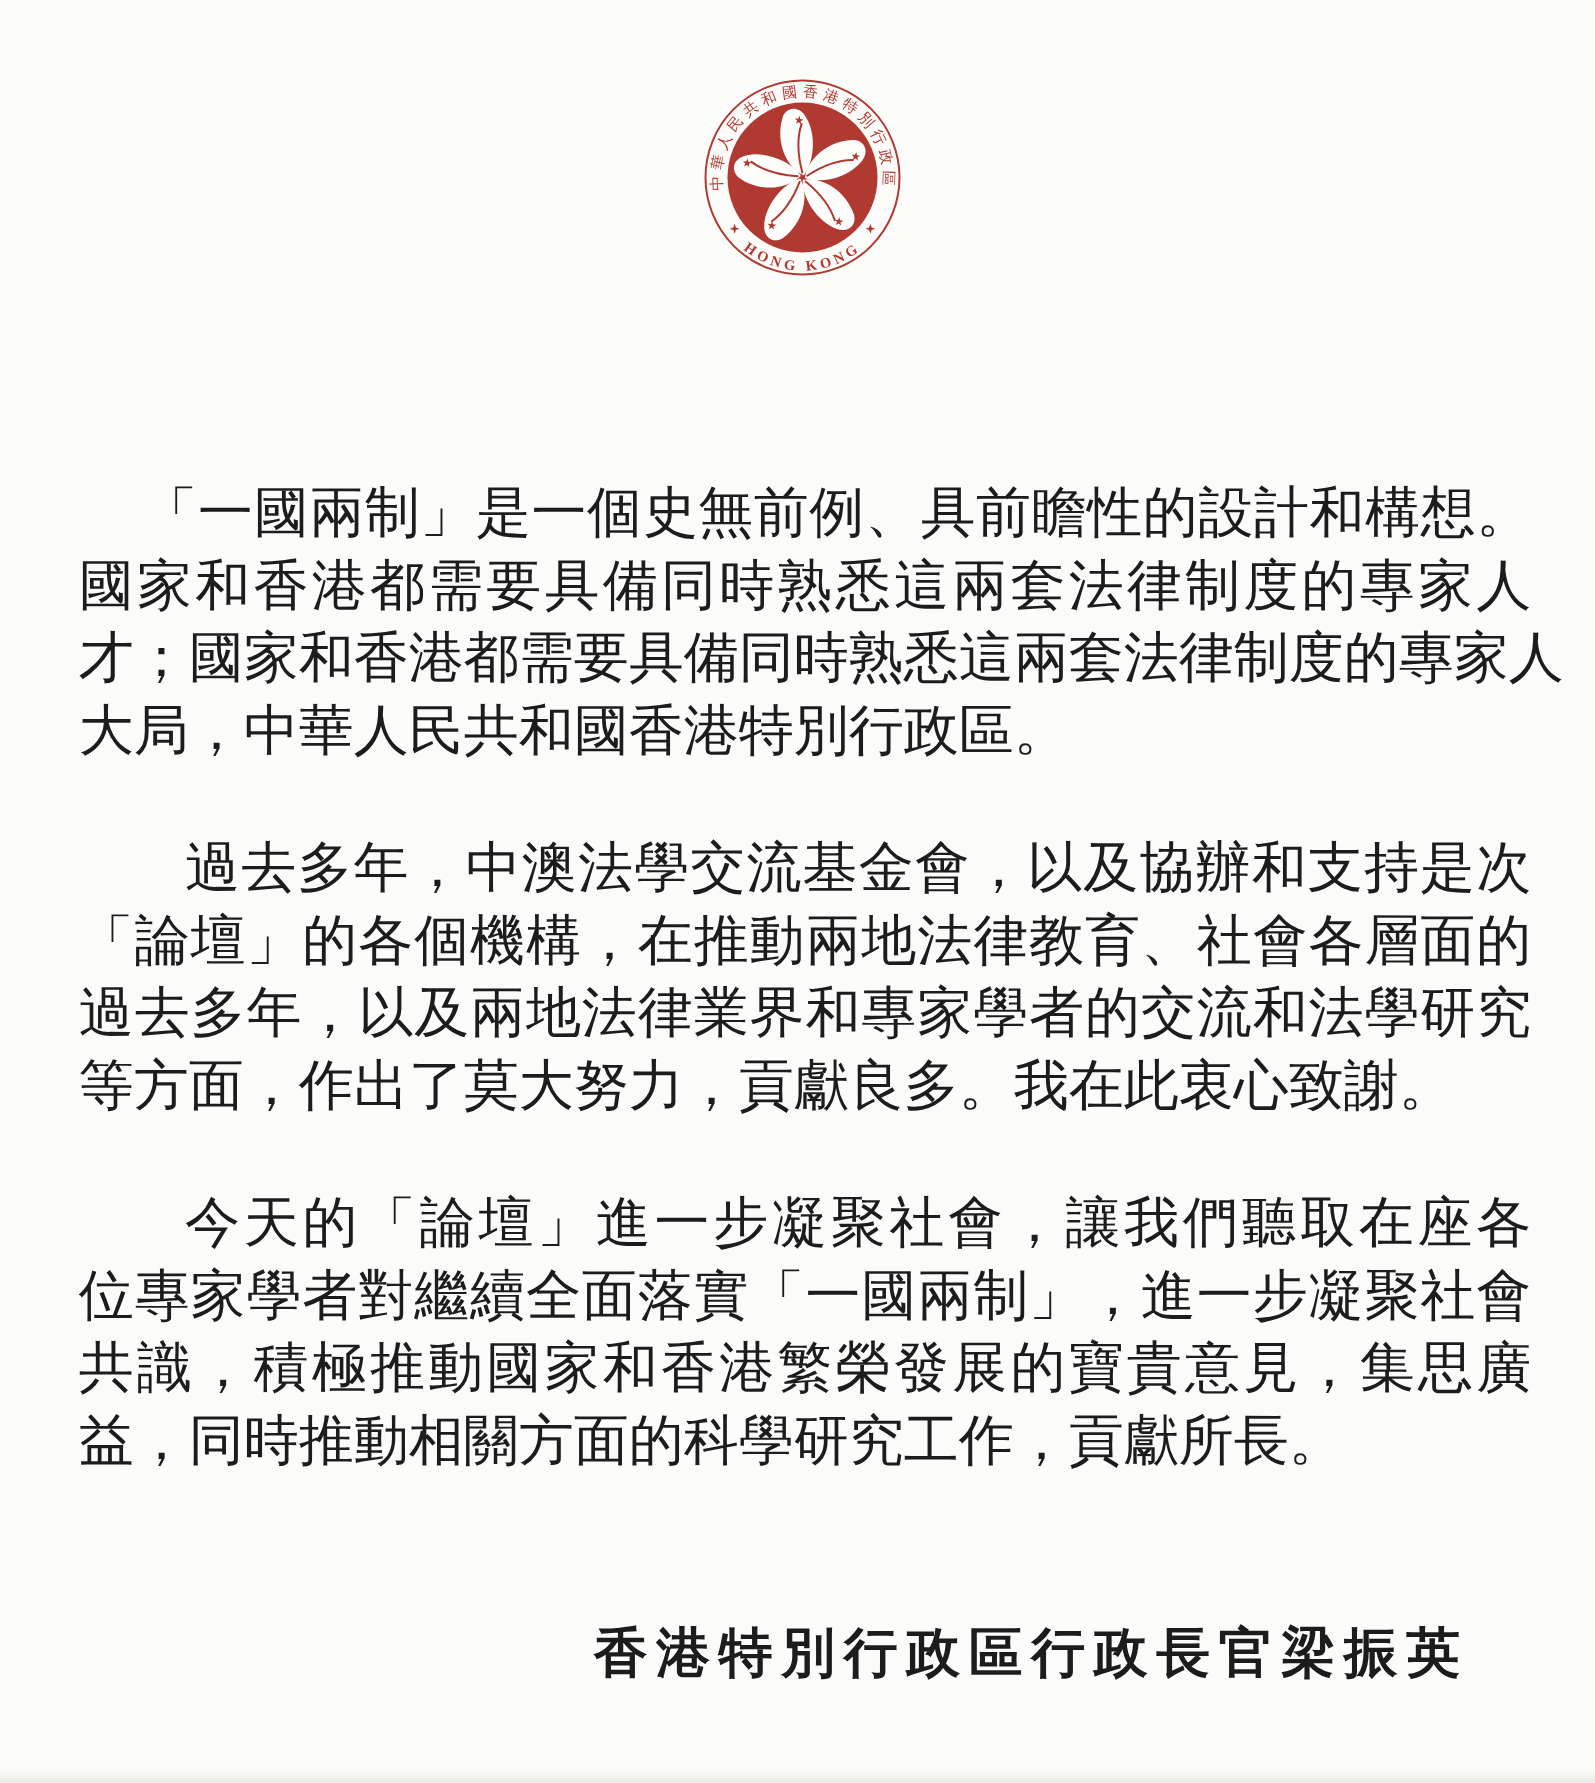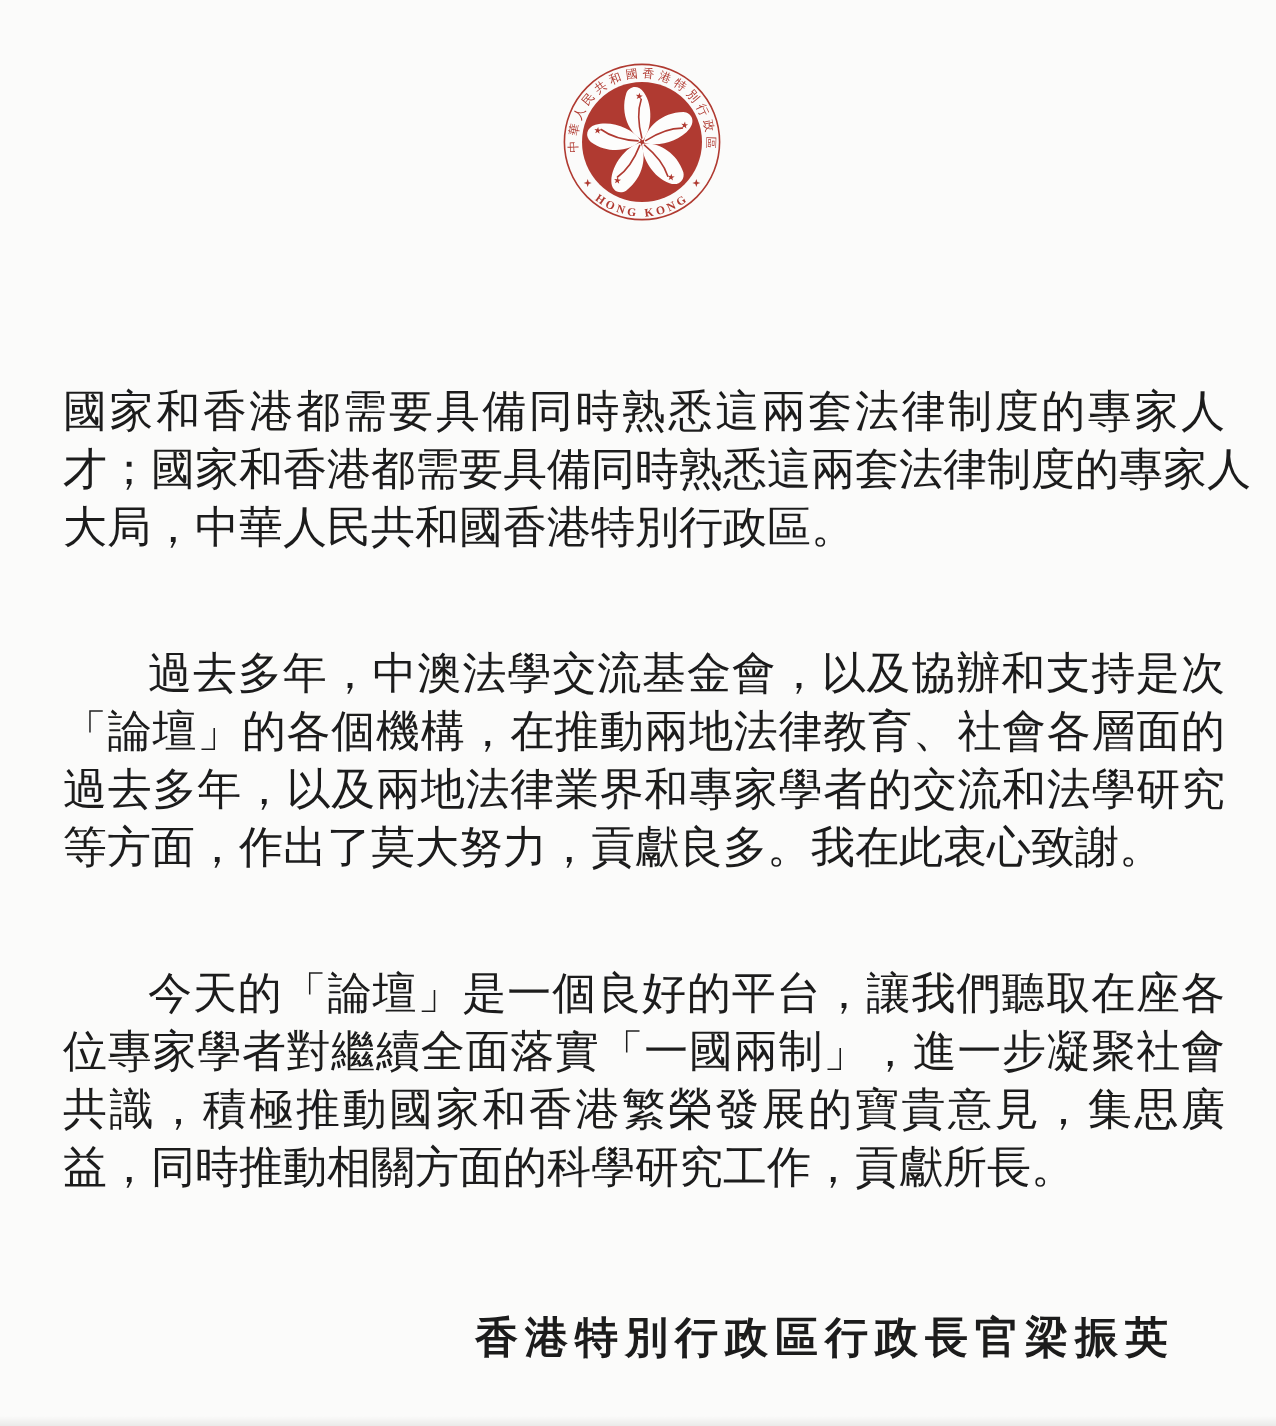--- a/index.html
+++ b/index.html
@@ -54,21 +54,21 @@
     font-weight: 600;
   }
 
   .content {
     position: absolute;
     left: 63px;
     right: 51px;
     top: 382px;
   }
   .para { font-size: 44px; line-height: 58px; }
-  .para + .para { margin-top: 88px; }
+  .para + .para { margin-top: 52px; }
   .line {
     white-space: nowrap;
     text-align: justify;
     text-align-last: justify;
   }
   .line.last { text-align-last: auto; }
   .line.indent1 { text-indent: 51px; }
   .line.indent2 { text-indent: 85px; }
 
   .signature {
@@ -118,34 +118,35 @@
       </text>
 
       <polygon class="sep" transform="translate(32.1 151.2)" points="0,-5 1.3,-1.3 5,0 1.3,1.3 0,5 -1.3,1.3 -5,0 -1.3,-1.3"></polygon>
       <polygon class="sep" transform="translate(167.9 151.2)" points="0,-5 1.3,-1.3 5,0 1.3,1.3 0,5 -1.3,1.3 -5,0 -1.3,-1.3"></polygon>
     </svg>
   </div>
 
   <div class="content">
 
     <div class="para">
+      <div class="line indent1">「一國兩制」是一個史無前例、具前瞻性的設計和構想。</div>
       <div class="line">國家和香港都需要具備同時熟悉這兩套法律制度的專家人</div>
       <div class="line">才；國家和香港都需要具備同時熟悉這兩套法律制度的專家人</div>
       <div class="line last">大局，中華人民共和國香港特別行政區。</div>
     </div>
 
     <div class="para">
       <div class="line indent2">過去多年，中澳法學交流基金會，以及協辦和支持是次</div>
       <div class="line">「論壇」的各個機構，在推動兩地法律教育、社會各層面的</div>
       <div class="line">過去多年，以及兩地法律業界和專家學者的交流和法學研究</div>
       <div class="line last">等方面，作出了莫大努力，貢獻良多。我在此衷心致謝。</div>
     </div>
 
     <div class="para">
-      <div class="line indent2">今天的「論壇」是一個良好的平台，讓我們聽取在座各</div>
+      <div class="line indent2">今天的「論壇」進一步凝聚社會，讓我們聽取在座各</div>
       <div class="line">位專家學者對繼續全面落實「一國兩制」，進一步凝聚社會</div>
       <div class="line">共識，積極推動國家和香港繁榮發展的寶貴意見，集思廣</div>
       <div class="line last">益，同時推動相關方面的科學研究工作，貢獻所長。</div>
     </div>
 
     <div class="signature">香港特別行政區行政長官梁振英</div>
 
   </div>
 
 </div>

